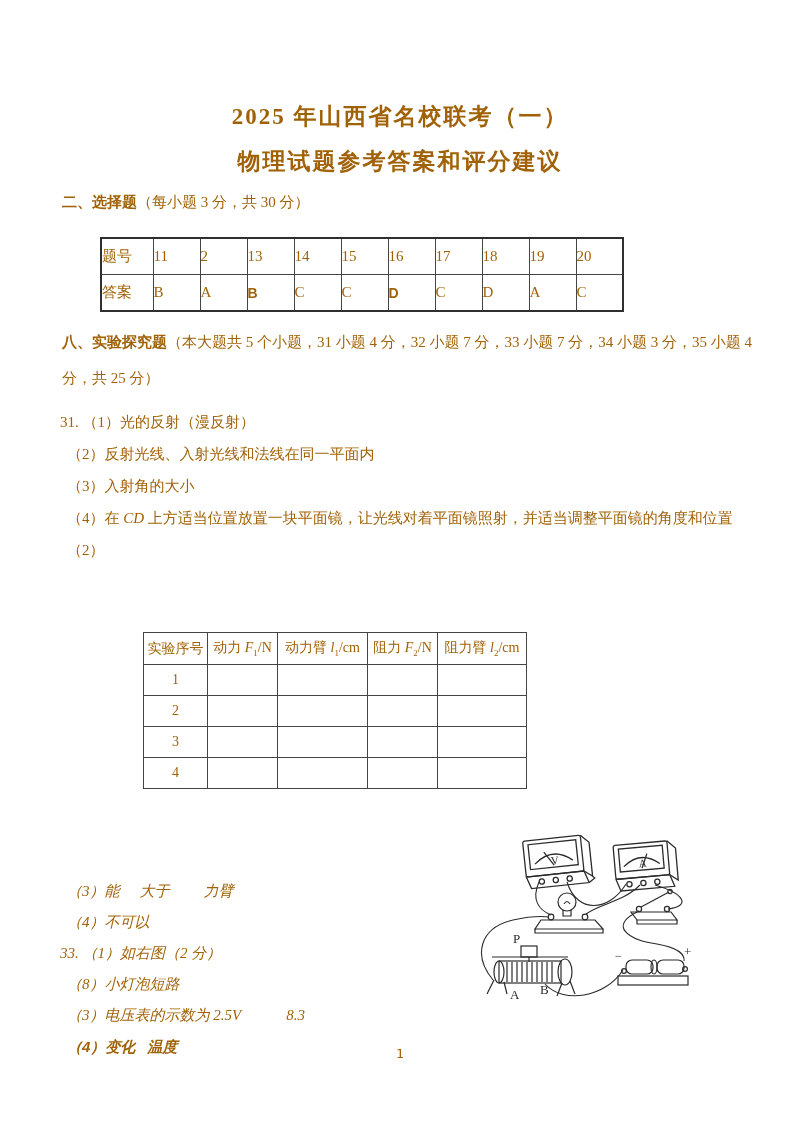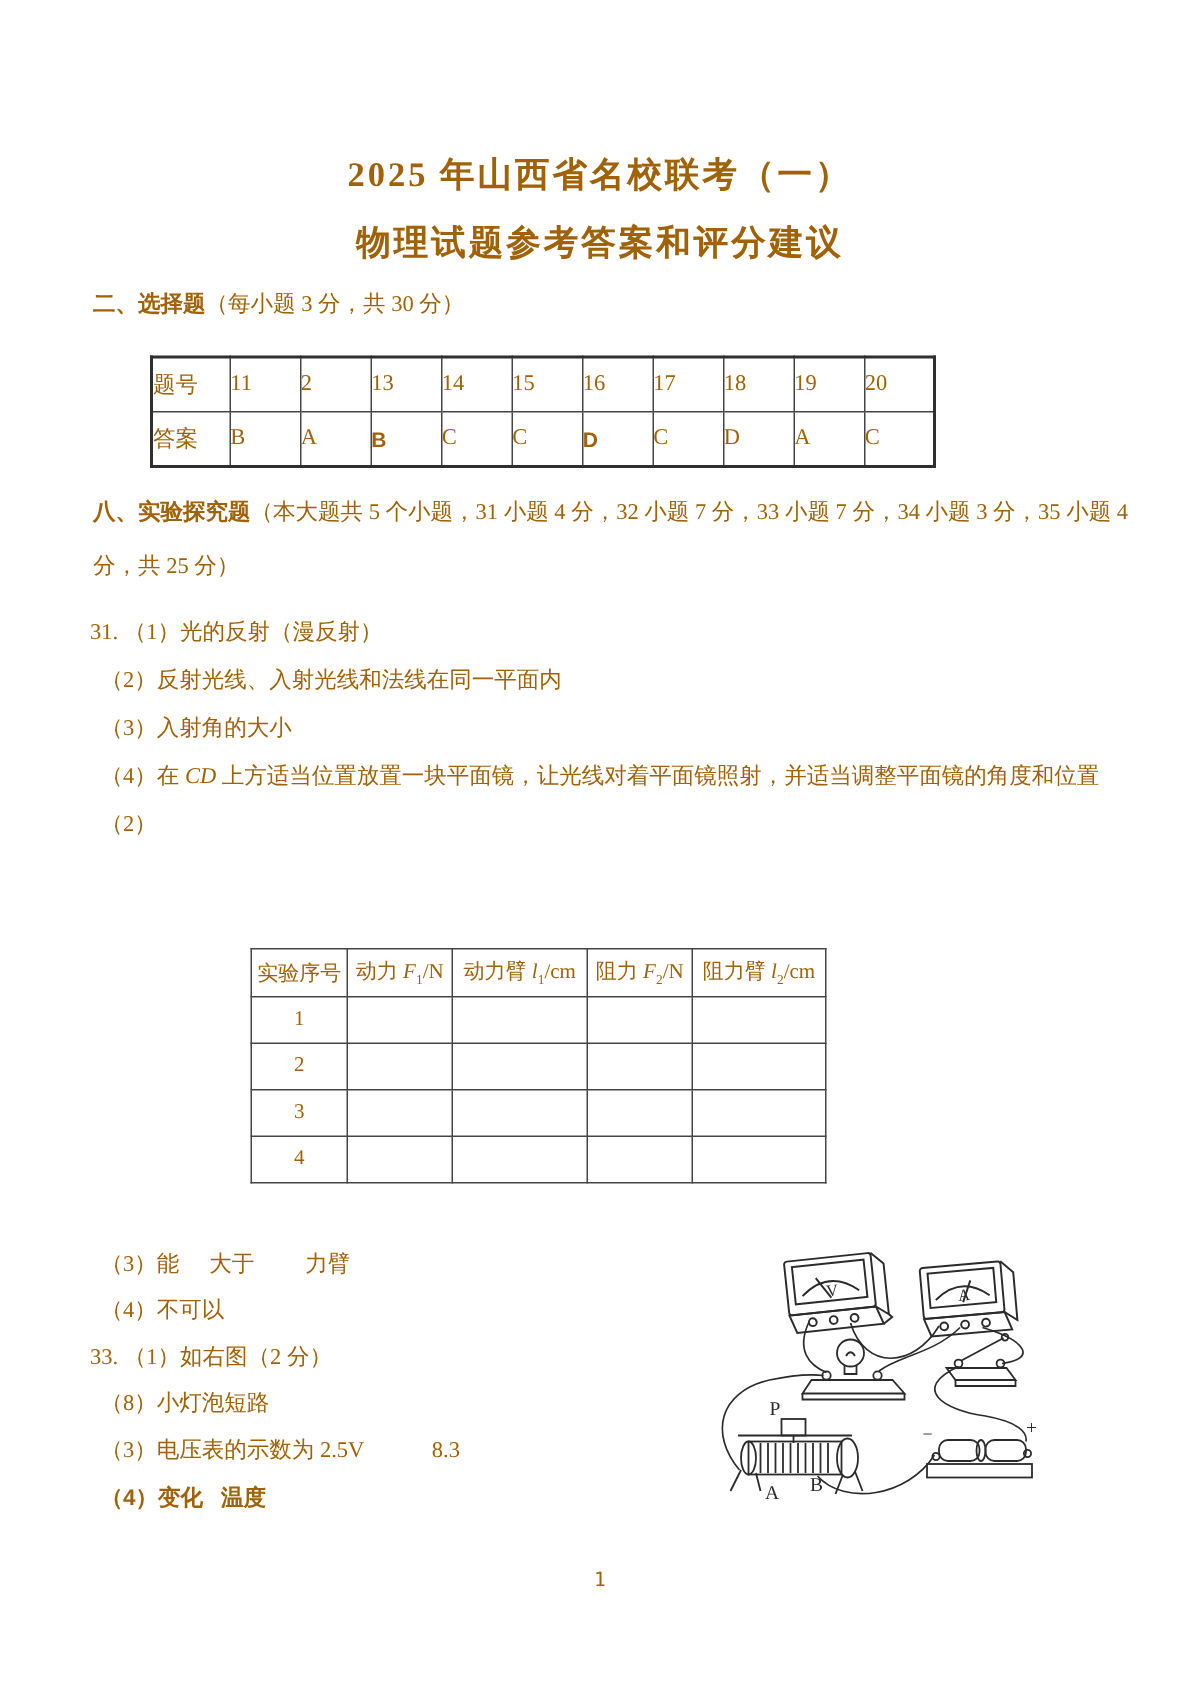--- a/index.html
+++ b/index.html
@@ -27,35 +27,35 @@
   table.ans td{
     border:1px solid #454545;text-align:left;vertical-align:middle;
     height:35px;padding:0;overflow:hidden;
   }
   table.ans td.hei{font-family:"Liberation Sans","DejaVu Sans",sans-serif;font-weight:bold;font-size:14px;}
 
   
   .blk{position:absolute;font-size:15px;}
   #blockA{left:60px;top:406px;width:700px;}
   #blockA .ln{line-height:32px;height:32px;white-space:pre;}
-  #blockB{left:60px;top:828px;width:430px;}
+  #blockB{left:60px;top:876px;width:430px;font-style:italic;}
   #blockB .ln{line-height:31px;height:31px;white-space:pre;}
   .indent{padding-left:7px;}
   .sym{font-style:italic;font-family:"Liberation Serif","DejaVu Serif",serif;}
   .gap55{margin-left:55px;}
   .gap20{margin-left:20px;}
   .gap34{margin-left:34px;}
   .gap45{margin-left:45px;}
   .gap12{margin-left:12px;}
   .hei-inline{font-family:"Liberation Sans","DejaVu Sans",sans-serif;font-weight:600;}
 
   
   table.exp{
     position:absolute;left:143px;top:632px;border-collapse:collapse;
-    table-layout:fixed;font-size:14px;border:1px solid #454545;margin-left:24px;
+    table-layout:fixed;font-size:14px;border:1px solid #454545;
   }
   table.exp th,table.exp td{
     border:1px solid #454545;font-weight:normal;text-align:center;
     vertical-align:middle;padding:0;white-space:pre;
   }
   table.exp th{height:31px;}
   table.exp td{height:30px;}
   table.exp sub{font-size:9px;}
 
   

